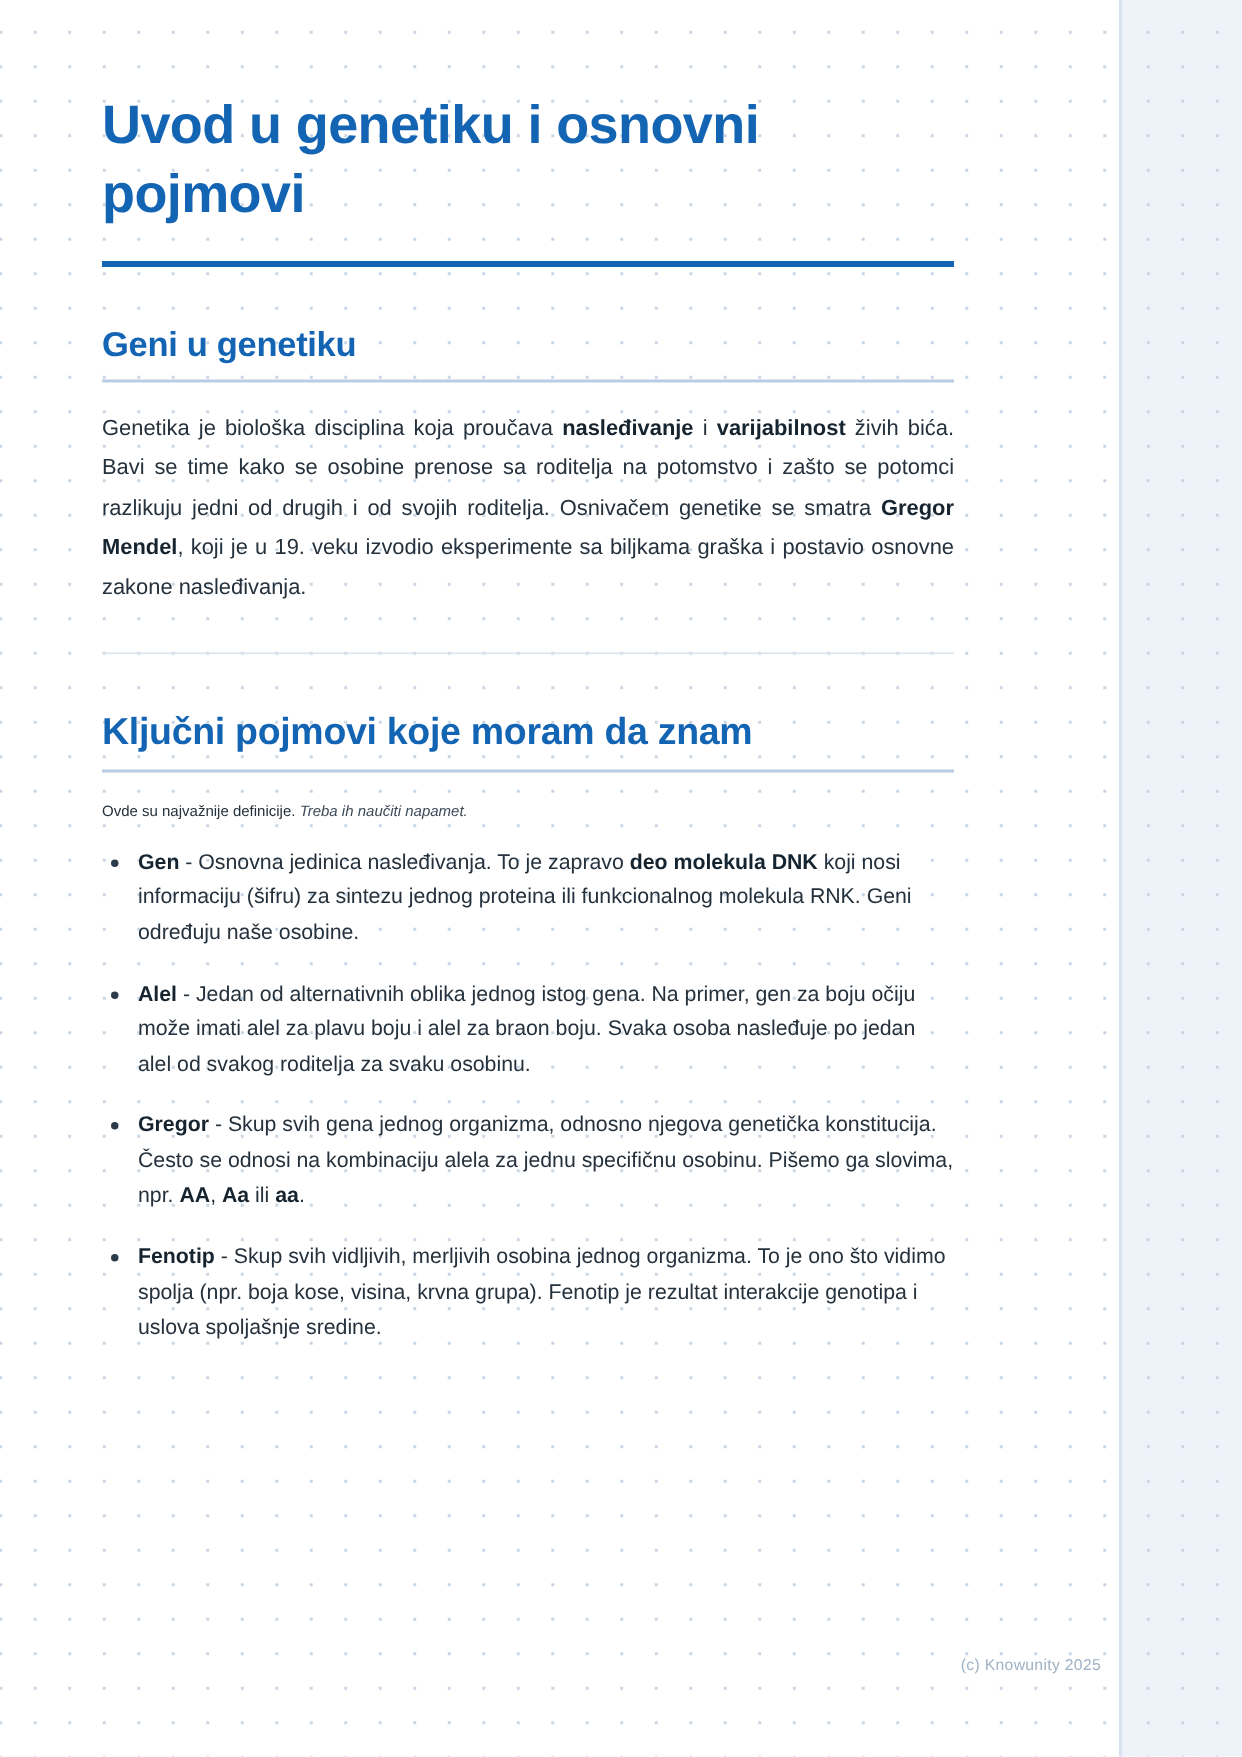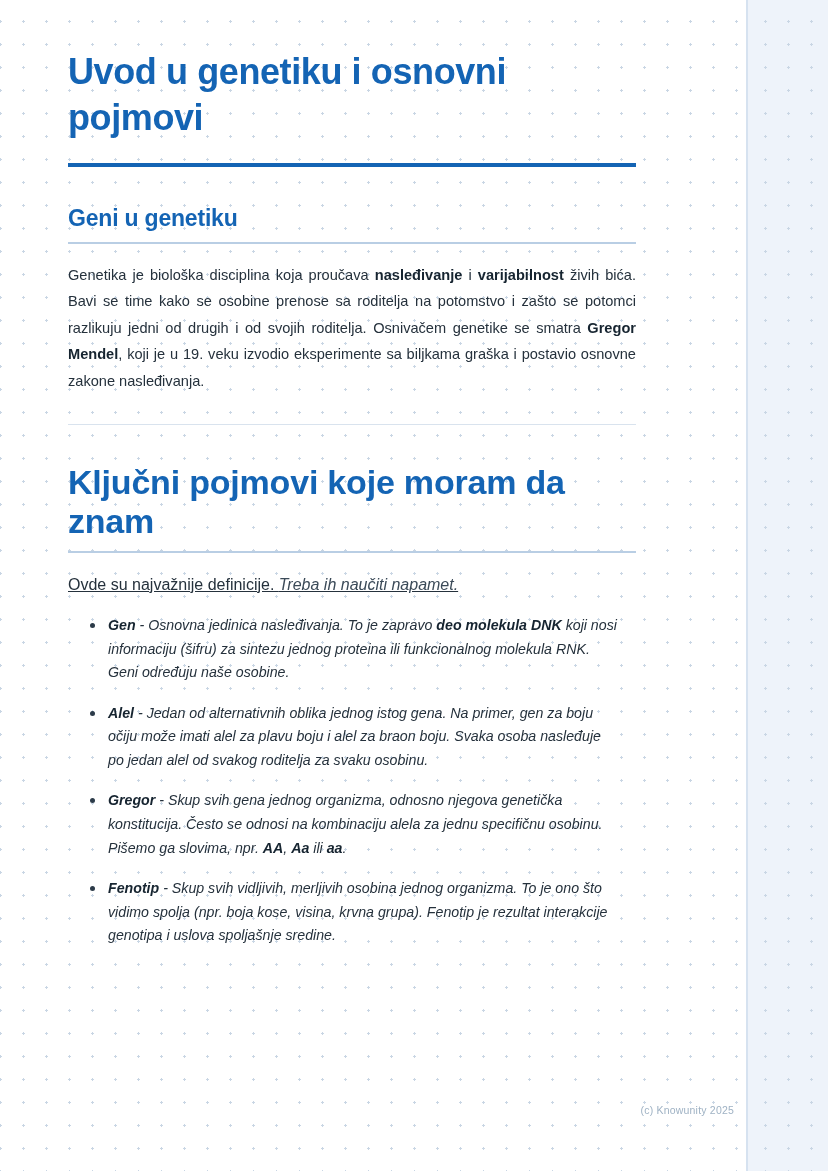--- a/index.html
+++ b/index.html
@@ -36,21 +36,21 @@
     background: #eef3fa;
     border-left: 2px solid #d6e2f0;
     background-image: radial-gradient(#c9d6e4 1px, transparent 1.1px);
     background-size: 23px 23px;
     background-position: 6px 10px;
   }
 
   .content {
     position: absolute;
     left: 68px;
-    top: 49px;
+    top: 60px;
     width: 568px;
   }
 
   .doc-title {
     font-size: 36px;
     line-height: 1.28;
     font-weight: 700;
     color: #1464b4;
     letter-spacing: -0.4px;
     margin: 0;
@@ -69,21 +69,21 @@
 
   .section-heading {
     font-size: 23px;
     font-weight: 700;
     color: #1464b4;
     margin: 0 0 10px 0;
     letter-spacing: -0.2px;
   }
 
   .section-heading.big {
-    font-size: 34px;
+    font-size: 25px;
   }
 
   .heading-rule {
     height: 1.5px;
     background: #b9cee4;
     width: 100%;
     margin-bottom: 18px;
   }
 
   p.para {
@@ -98,37 +98,35 @@
     margin-bottom: 0;
   }
 
   .divider {
     height: 1px;
     background: #d9e3ee;
     margin: 30px 0 0 0;
   }
 
   .lead {
-    font-size: 16px;
+    font-size: 10px;
     line-height: 1.7;
     color: #25313c;
     margin: 0 0 14px 0;
-    text-decoration: underline;
   }
 
   .lead em {
     font-style: italic;
     color: #3b4a58;
   }
 
   ul.terms {
     list-style: none;
-    margin: 16px;
+    margin: 0;
     padding: 0;
-    font-style: italic;
   }
 
   ul.terms li {
     position: relative;
     padding-left: 24px;
     margin-bottom: 17px;
     font-size: 14.2px;
     line-height: 1.66;
     color: #25313c;
   }

